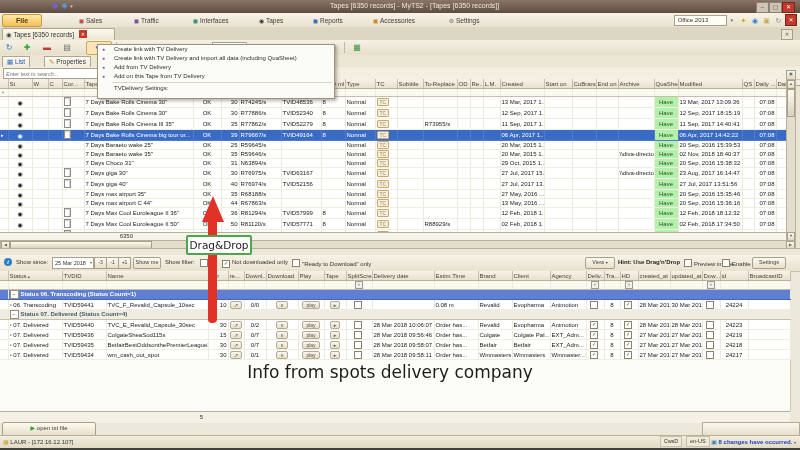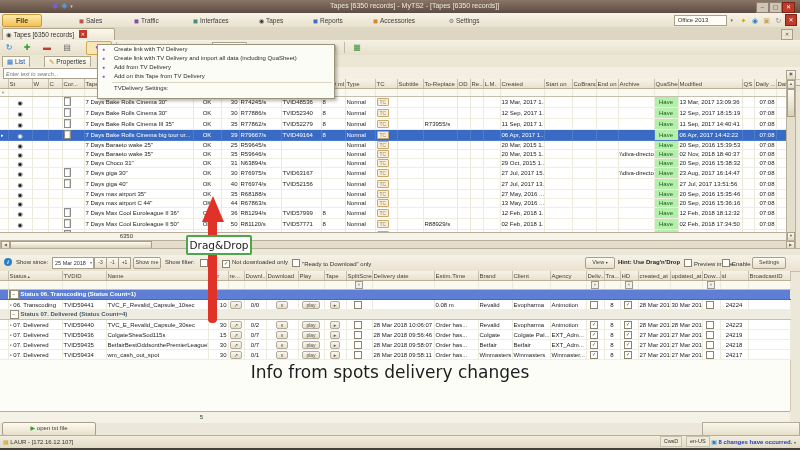--- a/index.html
+++ b/index.html
@@ -1022,15 +1022,15 @@
         <span id="changes-txt">8 changes have occurred.</span>
         <span style="font-size:4px;color:#555;">▾</span>
       </span>
     </div>
     <div id="darkstrip" class="abs"></div>
   </div>
 
   <div id="red-arrow-head" class="abs"></div>
   <div id="red-arrow-body" class="abs"></div>
   <div id="dragdrop" class="abs">Drag&amp;Drop</div>
-  <div id="info-text" class="abs">Info from spots delivery changes</div>
+  <div id="info-text" class="abs">Info from spots delivery company</div>
 
 </div>
 
 </body></html>

